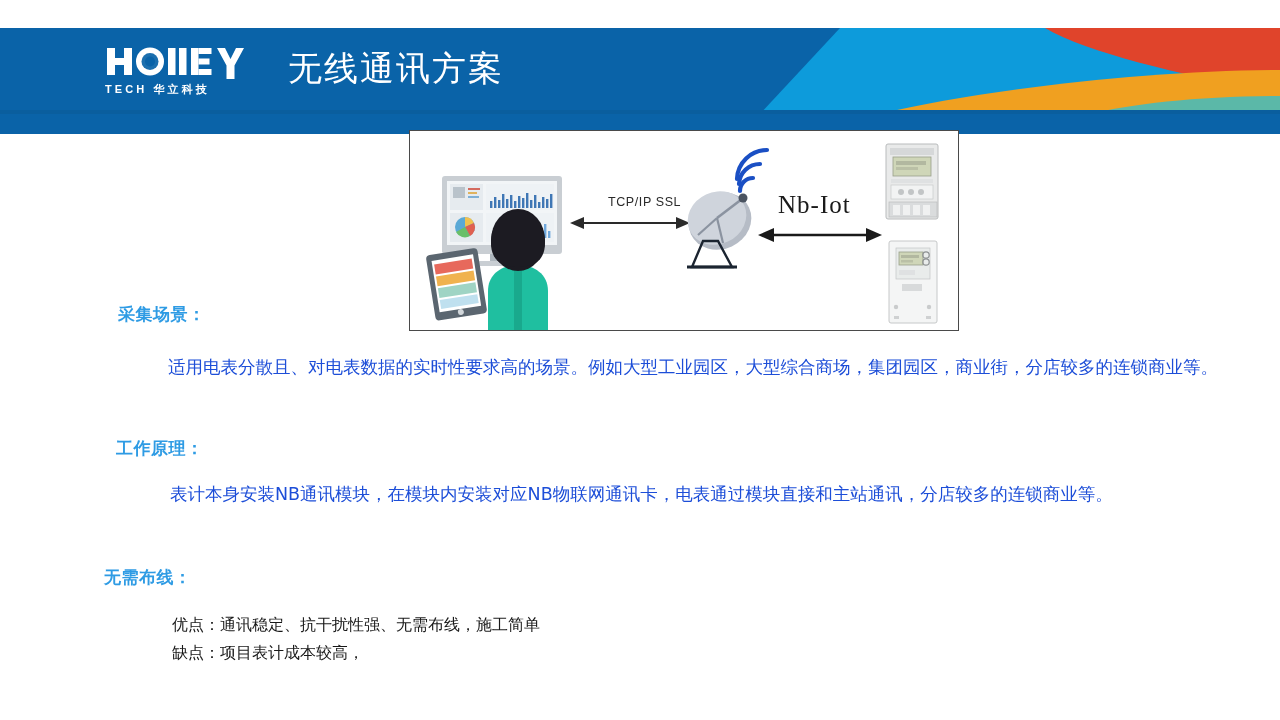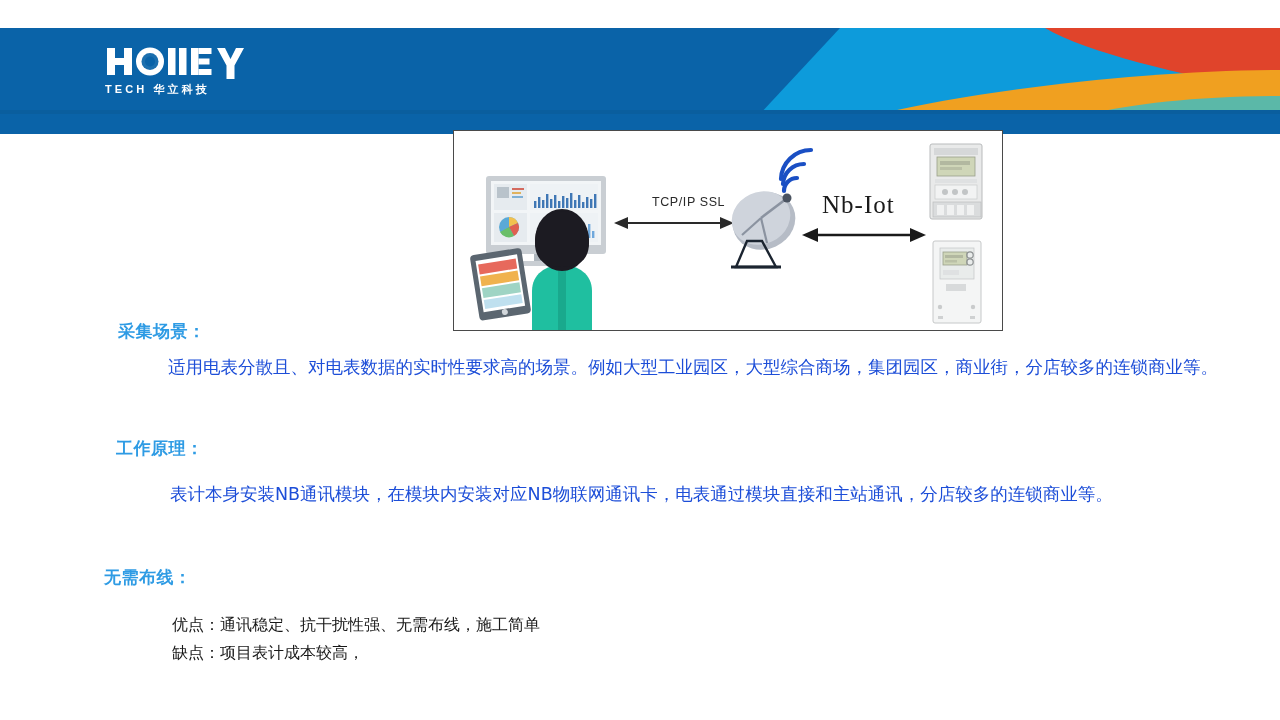--- a/index.html
+++ b/index.html
@@ -83,21 +83,20 @@
   
   .diagram-frame {
     position: absolute;
     left: 409px;
     top: 130px;
     width: 550px;
     height: 201px;
     border: 1px solid #4a4a4a;
     background: #ffffff;
     box-sizing: border-box;
-    margin-left: 44px;
   }
   .diagram-frame svg { display: block; }
 
   
   .section-heading {
     position: absolute;
     color: #2E9BE4;
     font-weight: bold;
     font-size: 17px;
     letter-spacing: 0.5px;
@@ -115,21 +114,21 @@
 
   .bullet-line {
     position: absolute;
     color: #181818;
     font-size: 16px;
     white-space: nowrap;
     font-family: "DejaVu Sans", "Liberation Sans", sans-serif;
   }
 
   
-  #h-scene    { left: 118px; top: 303px; margin-top: 17px; }
+  #h-scene    { left: 118px; top: 303px; }
   #p-scene    { left: 128px; top: 350px; width: 1090px; }
   #h-princ    { left: 116px; top: 437px; }
   #p-princ    { left: 130px; top: 477px; width: 1080px; }
   #h-compare  { left: 104px; top: 566px; }
   #b-pros     { left: 172px; top: 615px; }
   #b-cons     { left: 172px; top: 643px; }
 </style>
 </head>
 <body>
 
@@ -171,20 +170,21 @@
           <rect x="93.5" y="14.5" width="11" height="6"></rect>
           <rect x="93.5" y="25" width="13" height="6"></rect>
 
           <path d="M112,4 L120,4 L125.5,15 L131,4 L139,4 L129.5,21.5 L129.5,35 L121.5,35 L121.5,21.5 Z"></path>
         </g>
       </svg>
     </div>
     <div class="logo-sub">TECH 华立科技</div>
   </div>
 
+  <div class="slide-title">无线通讯方案</div>
 </div>
 
 <div class="diagram-frame">
   <svg width="548" height="199" viewBox="0 0 548 199">
 
     <g>
 
       <rect x="32" y="45" width="120" height="78" rx="3" fill="#c9ced3"></rect>
       <rect x="37" y="50" width="110" height="64" fill="#f2f5f7"></rect>
 

